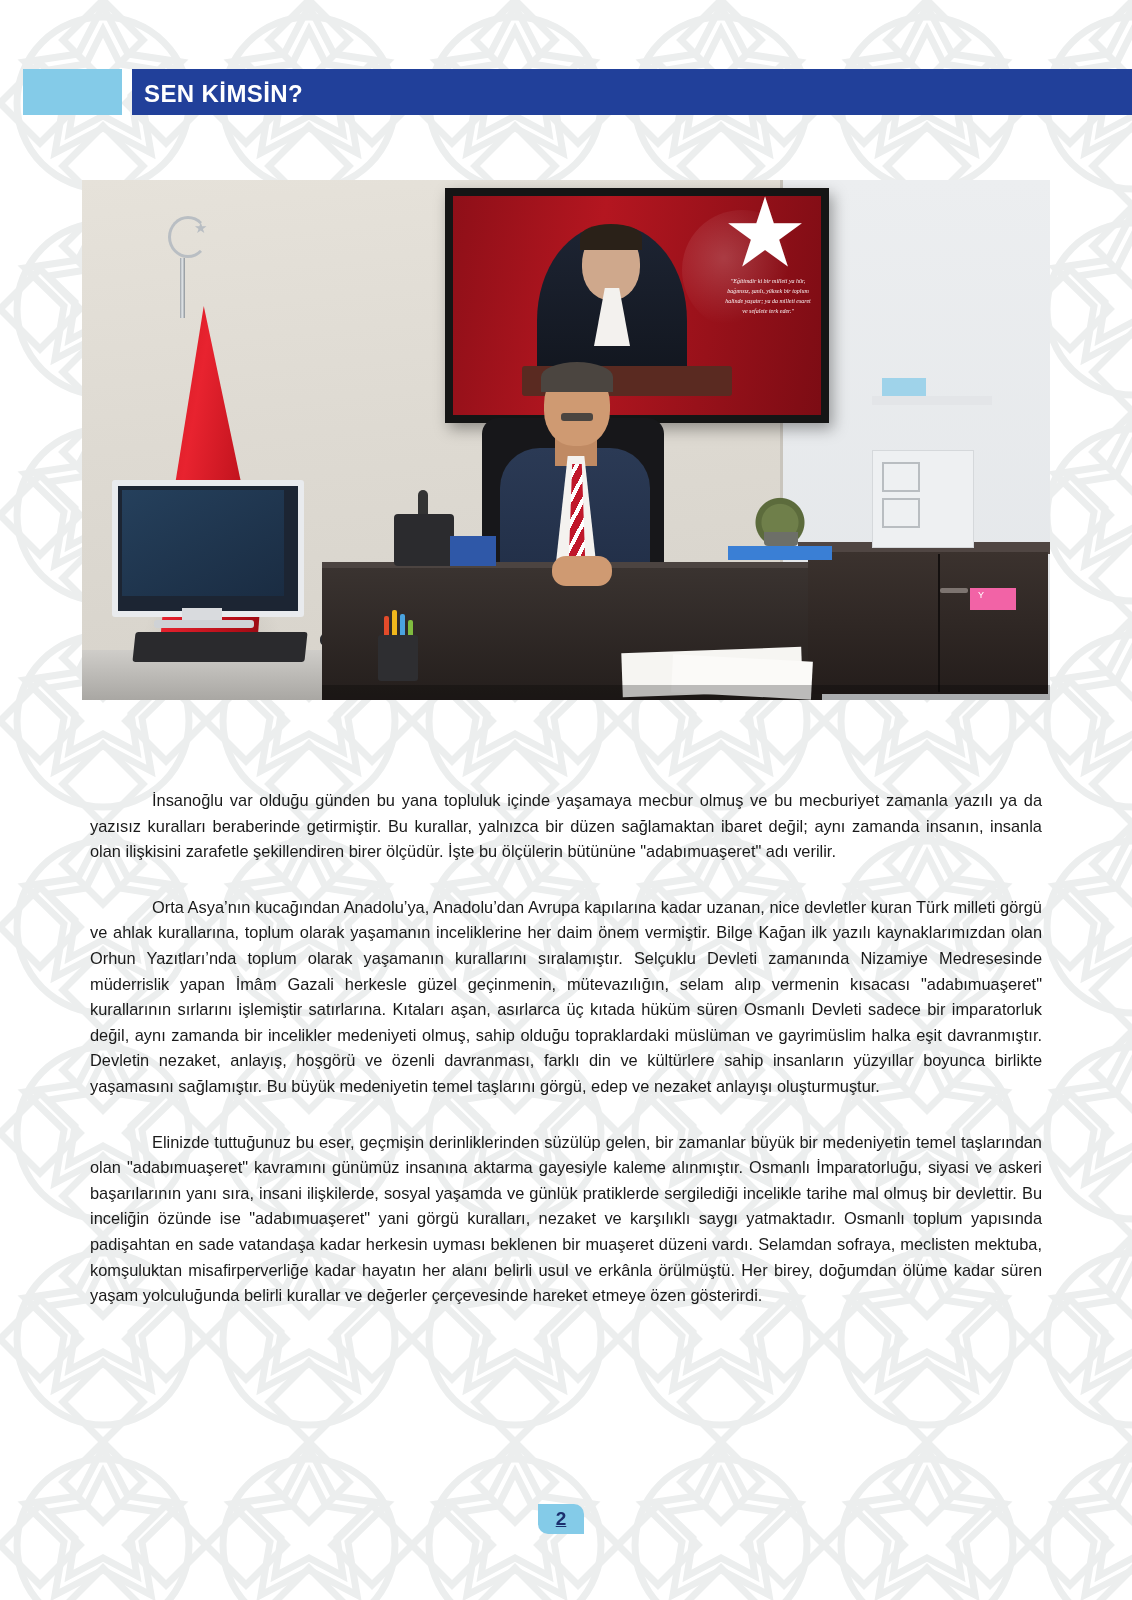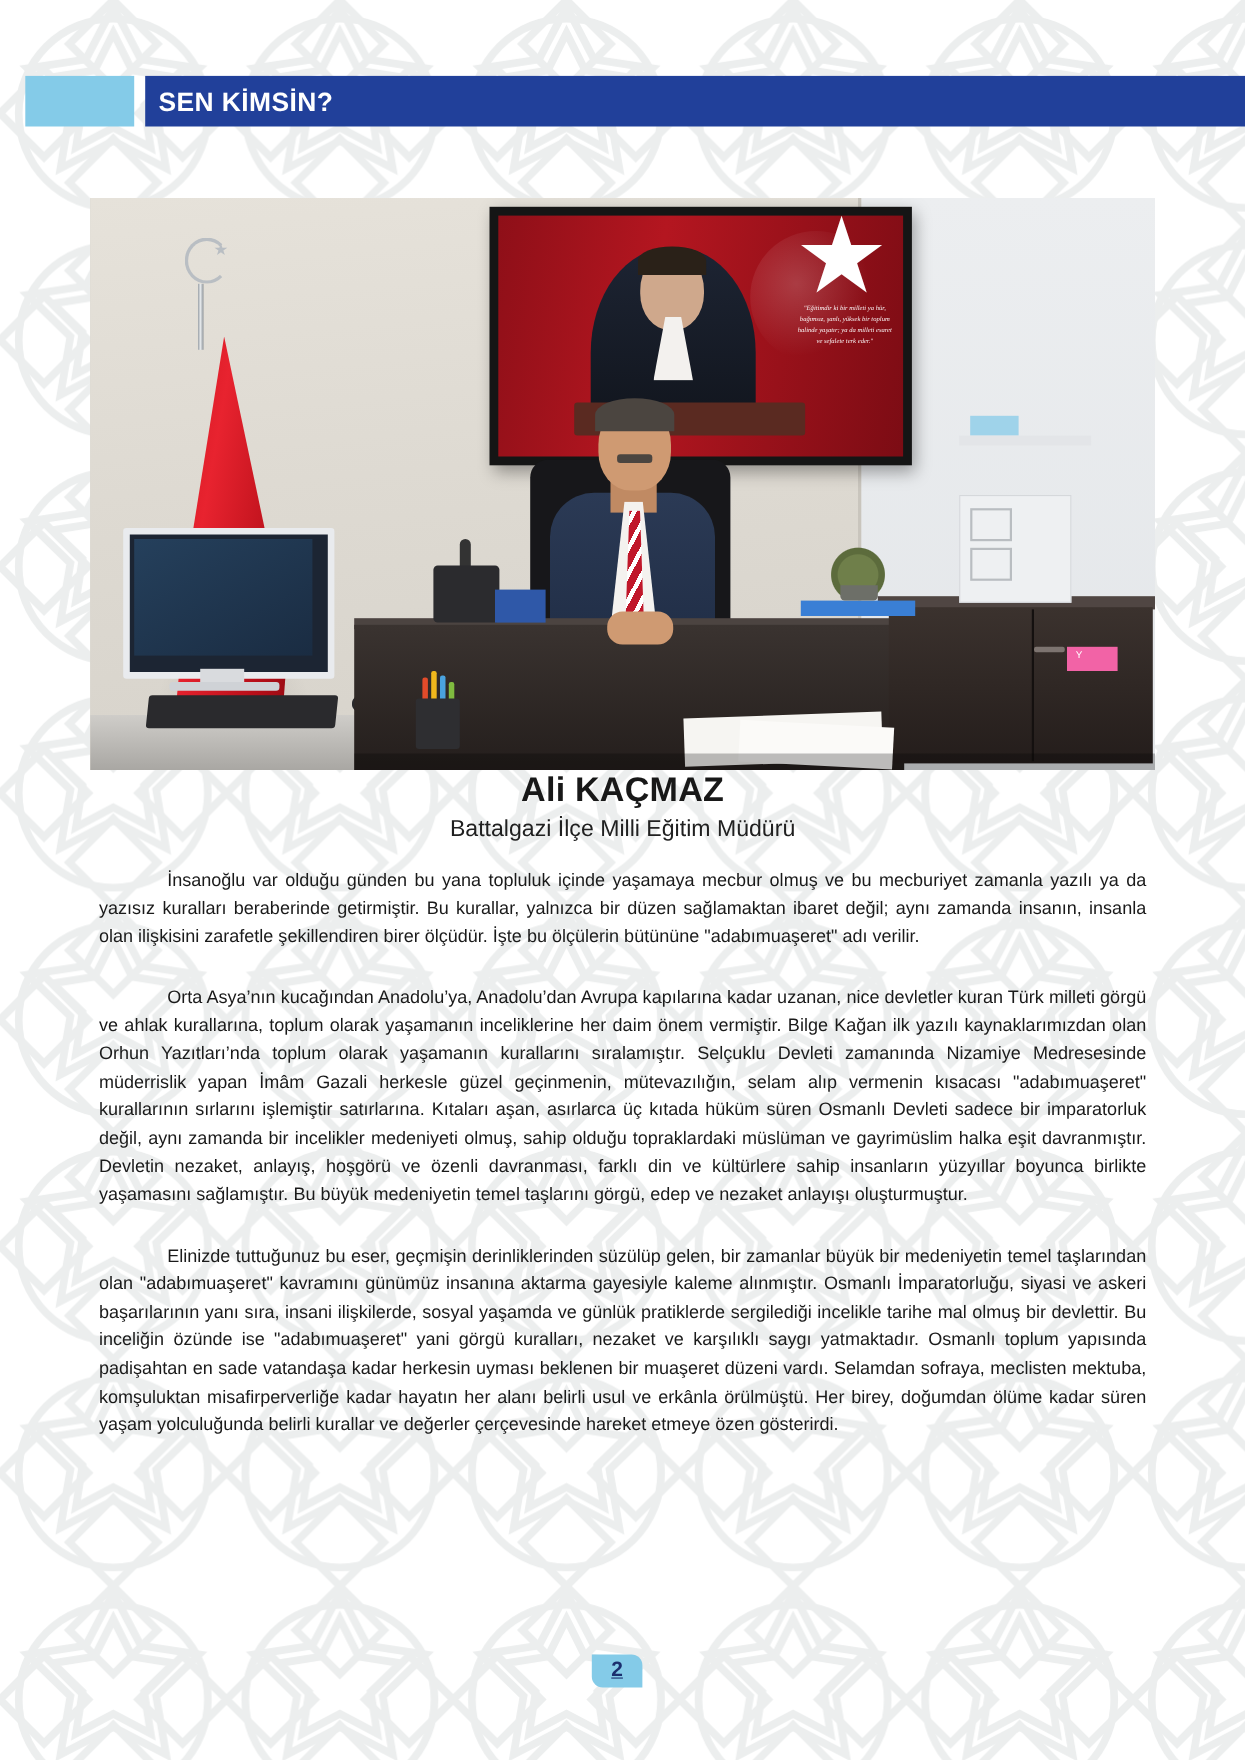--- a/index.html
+++ b/index.html
@@ -543,22 +543,20 @@
     <div class="ph pen" id="pen1"></div>
     <div class="ph pen" id="pen2"></div>
     <div class="ph pen" id="pen3"></div>
     <div class="ph pen" id="pen4"></div>
     <div class="ph" id="pen-cup"></div>
     <div class="ph" id="papers"></div>
     <div class="ph" id="papers2"></div>
     <div class="ph" id="desk-shadow"></div>
   </div>
 
-  <div id="person-name">Ali KAÇMAZ</div>
-  <div id="person-role">Battalgazi İlçe Milli Eğitim Müdürü</div>
 
   <div id="article">
     <p class="para">İnsanoğlu var olduğu günden bu yana topluluk içinde yaşamaya mecbur olmuş ve bu mecburiyet zamanla yazılı ya da yazısız kuralları beraberinde getirmiştir. Bu kurallar, yalnızca bir düzen sağlamaktan ibaret değil; aynı zamanda insanın, insanla olan ilişkisini zarafetle şekillendiren birer ölçüdür. İşte bu ölçülerin bütününe "adabımuaşeret" adı verilir.</p>
     <p class="para">Orta Asya’nın kucağından Anadolu’ya, Anadolu’dan Avrupa kapılarına kadar uzanan, nice devletler kuran Türk milleti görgü ve ahlak kurallarına, toplum olarak yaşamanın inceliklerine her daim önem vermiştir.  Bilge Kağan ilk yazılı kaynaklarımızdan olan Orhun Yazıtları’nda toplum olarak yaşamanın kurallarını sıralamıştır. Selçuklu Devleti zamanında Nizamiye Medresesinde müderrislik yapan İmâm Gazali herkesle güzel geçinmenin, mütevazılığın, selam alıp vermenin kısacası "adabımuaşeret" kurallarının sırlarını işlemiştir satırlarına. Kıtaları aşan, asırlarca üç kıtada hüküm süren Osmanlı Devleti sadece bir imparatorluk değil, aynı zamanda bir incelikler medeniyeti olmuş, sahip olduğu topraklardaki müslüman ve gayrimüslim halka eşit davranmıştır.  Devletin nezaket, anlayış, hoşgörü ve özenli davranması, farklı din ve kültürlere sahip insanların yüzyıllar boyunca birlikte yaşamasını sağlamıştır.  Bu büyük medeniyetin temel taşlarını görgü, edep ve nezaket anlayışı oluşturmuştur.</p>
     <p class="para">Elinizde tuttuğunuz bu eser, geçmişin derinliklerinden süzülüp gelen, bir zamanlar büyük bir medeniyetin temel taşlarından olan "adabımuaşeret" kavramını günümüz insanına aktarma gayesiyle kaleme alınmıştır. Osmanlı İmparatorluğu, siyasi ve askeri başarılarının yanı sıra, insani ilişkilerde, sosyal yaşamda ve günlük pratiklerde sergilediği incelikle tarihe mal olmuş bir devlettir. Bu inceliğin özünde ise "adabımuaşeret" yani görgü kuralları, nezaket ve karşılıklı saygı yatmaktadır. Osmanlı toplum yapısında padişahtan en sade vatandaşa kadar herkesin uyması beklenen bir muaşeret düzeni vardı. Selamdan sofraya, meclisten mektuba, komşuluktan misafirperverliğe kadar hayatın her alanı belirli usul ve erkânla örülmüştü. Her birey, doğumdan ölüme kadar süren yaşam yolculuğunda belirli kurallar ve değerler çerçevesinde hareket etmeye özen gösterirdi.</p>
   </div>
 
   <div id="page-number">
     <div id="page-number-text">2</div>
   </div>

